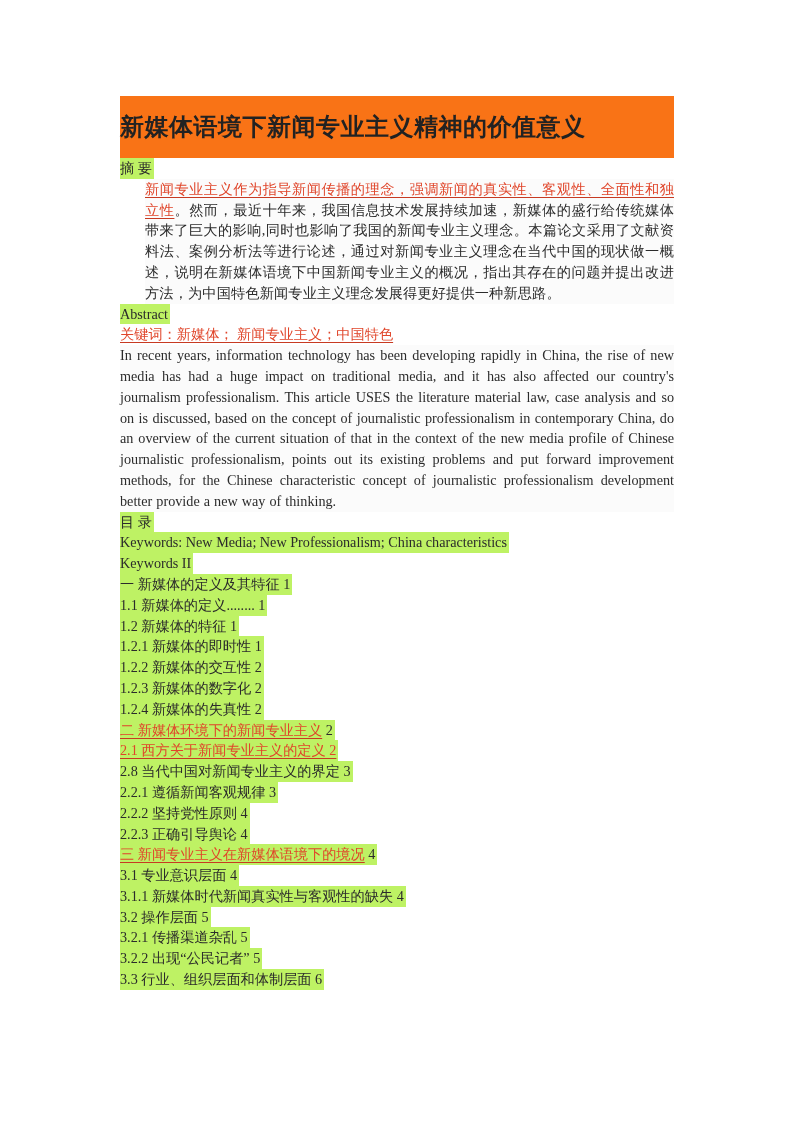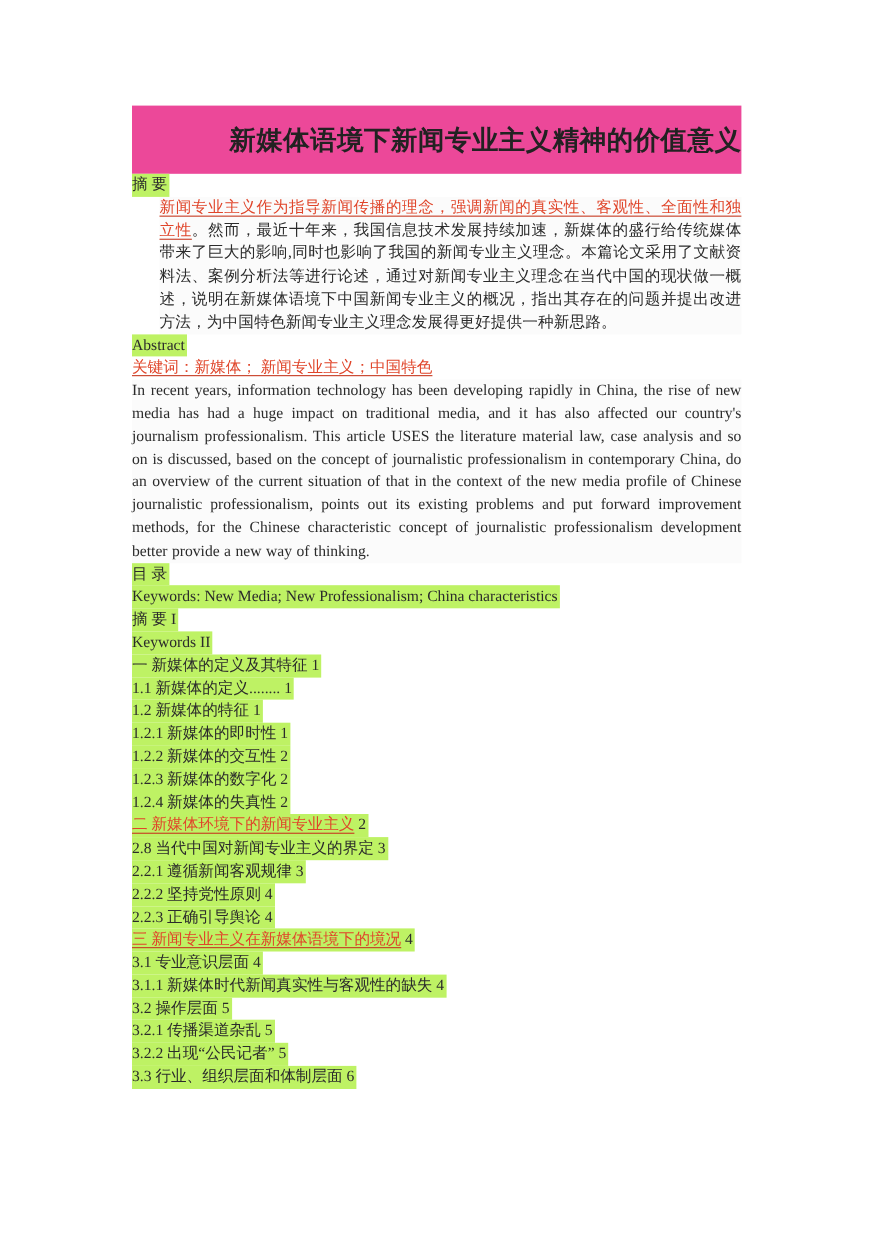--- a/index.html
+++ b/index.html
@@ -15,25 +15,25 @@
       font-family: "Liberation Serif", "DejaVu Serif", serif;
       color: #2b2b2b;
     }
     .page {
       position: absolute;
       left: 120px;
       top: 96px;
       width: 554px;
     }
     .title-box {
-      background: #ec4899;
+      background: #f97316;
       height: 62px;
       display: flex;
       align-items: center;
-      justify-content: flex-end;
+      justify-content: flex-start;
     }
     .title {
       font-family: "DejaVu Sans", "Liberation Sans", sans-serif;
       font-weight: bold;
       font-size: 24px;
       color: #222222;
       letter-spacing: 0.5px;
       margin: 0;
     }
     .line {
@@ -97,30 +97,30 @@
 
   <div class="line">
     <span class="shade">目 录</span>
   </div>
 
   <div class="line">
     <span class="shade">Keywords: New Media; New Professionalism; China characteristics</span>
   </div>
 
   <div id="toc-list">
-      <div class="line toc-item"><span class="shade">摘 要 I</span></div>
       <div class="line toc-item"><span class="shade">Keywords II</span></div>
       <div class="line toc-item"><span class="shade">一  新媒体的定义及其特征  1</span></div>
       <div class="line toc-item"><span class="shade">1.1 新媒体的定义........ 1</span></div>
       <div class="line toc-item"><span class="shade">1.2  新媒体的特征  1</span></div>
       <div class="line toc-item"><span class="shade">1.2.1  新媒体的即时性  1</span></div>
       <div class="line toc-item"><span class="shade">1.2.2  新媒体的交互性  2</span></div>
       <div class="line toc-item"><span class="shade">1.2.3  新媒体的数字化  2</span></div>
       <div class="line toc-item"><span class="shade">1.2.4  新媒体的失真性  2</span></div>
       <div class="line toc-item"><span class="shade"><a class="red">二  新媒体环境下的新闻专业主义</a><span> 2</span></span></div>
+      <div class="line toc-item"><span class="shade"><a class="red">2.1  西方关于新闻专业主义的定义  2</a></span></div>
       <div class="line toc-item"><span class="shade">2.8  当代中国对新闻专业主义的界定  3</span></div>
       <div class="line toc-item"><span class="shade">2.2.1  遵循新闻客观规律  3</span></div>
       <div class="line toc-item"><span class="shade">2.2.2 坚持党性原则  4</span></div>
       <div class="line toc-item"><span class="shade">2.2.3  正确引导舆论  4</span></div>
       <div class="line toc-item"><span class="shade"><a class="red">三  新闻专业主义在新媒体语境下的境况</a><span>  4</span></span></div>
       <div class="line toc-item"><span class="shade">3.1 专业意识层面  4</span></div>
       <div class="line toc-item"><span class="shade">3.1.1  新媒体时代新闻真实性与客观性的缺失  4</span></div>
       <div class="line toc-item"><span class="shade">3.2  操作层面  5</span></div>
       <div class="line toc-item"><span class="shade">3.2.1  传播渠道杂乱  5</span></div>
       <div class="line toc-item"><span class="shade">3.2.2  出现“公民记者”  5</span></div>

